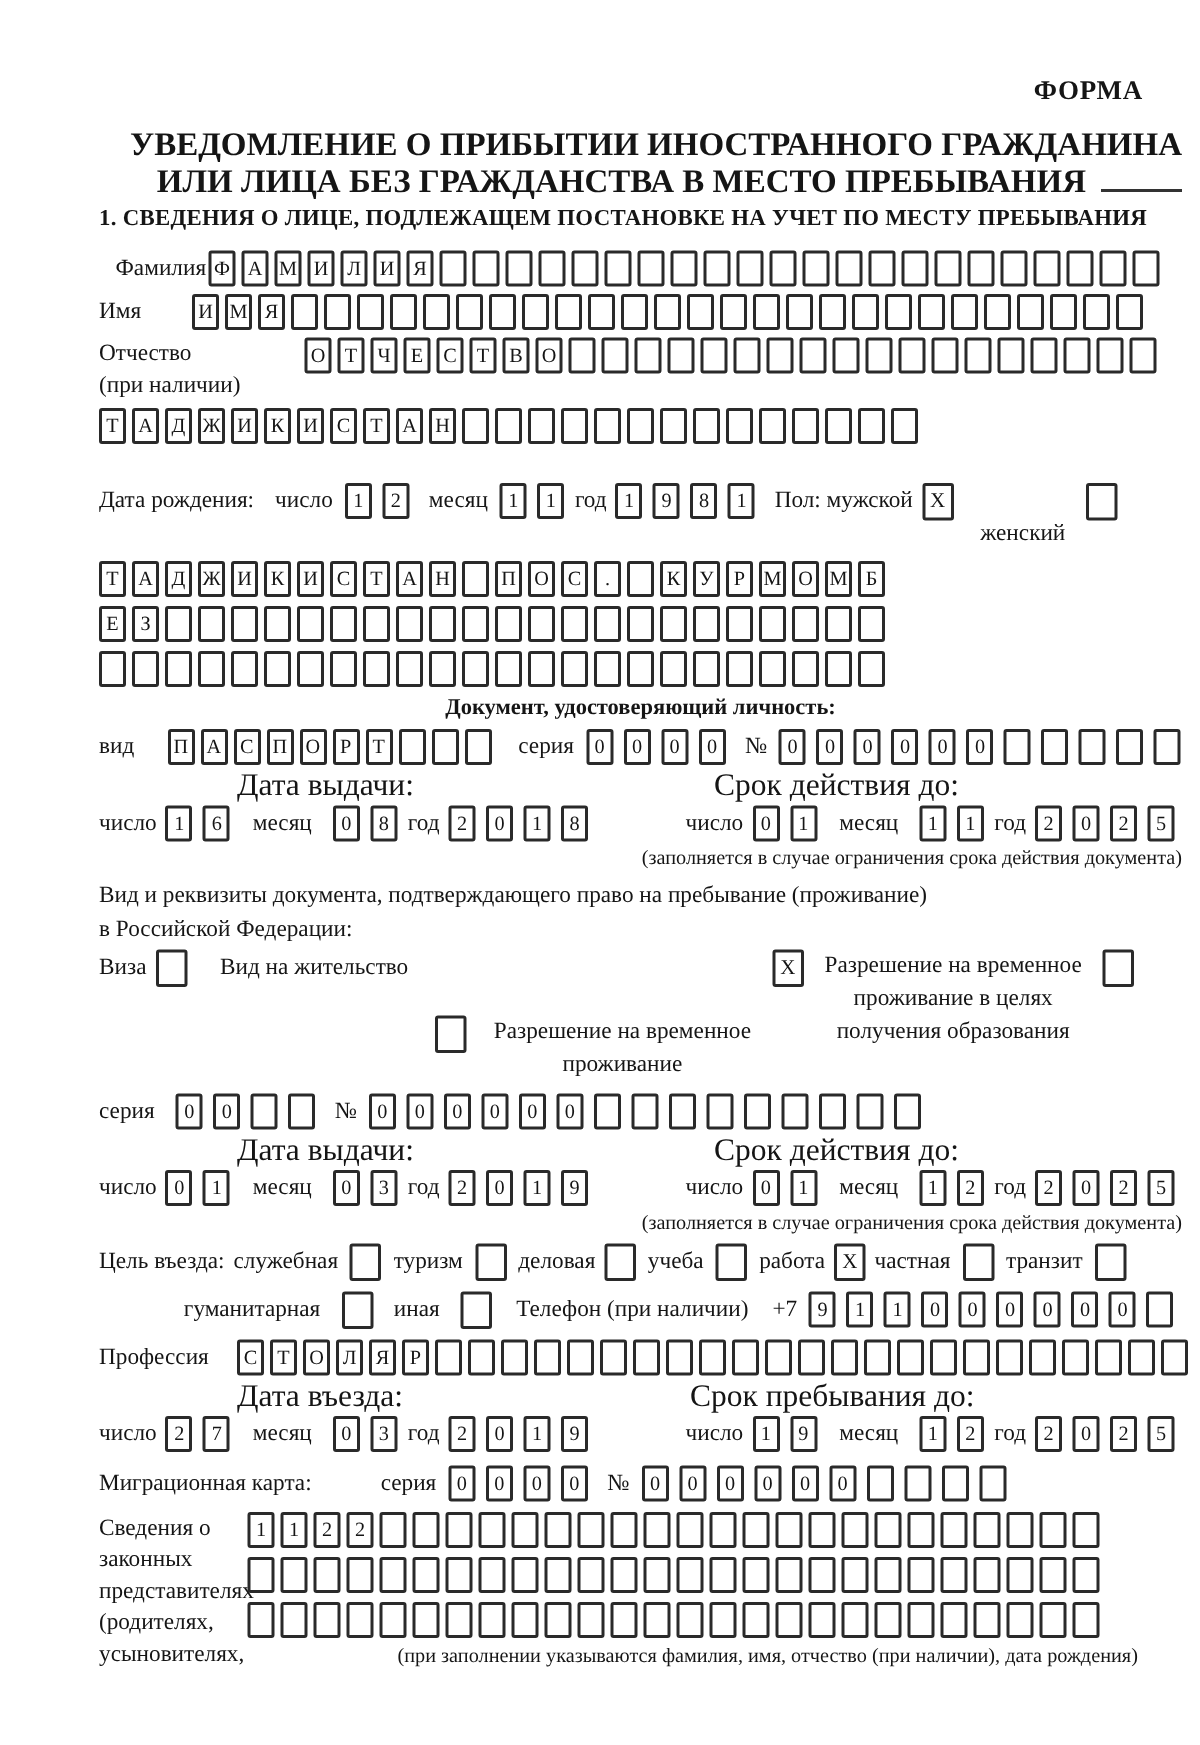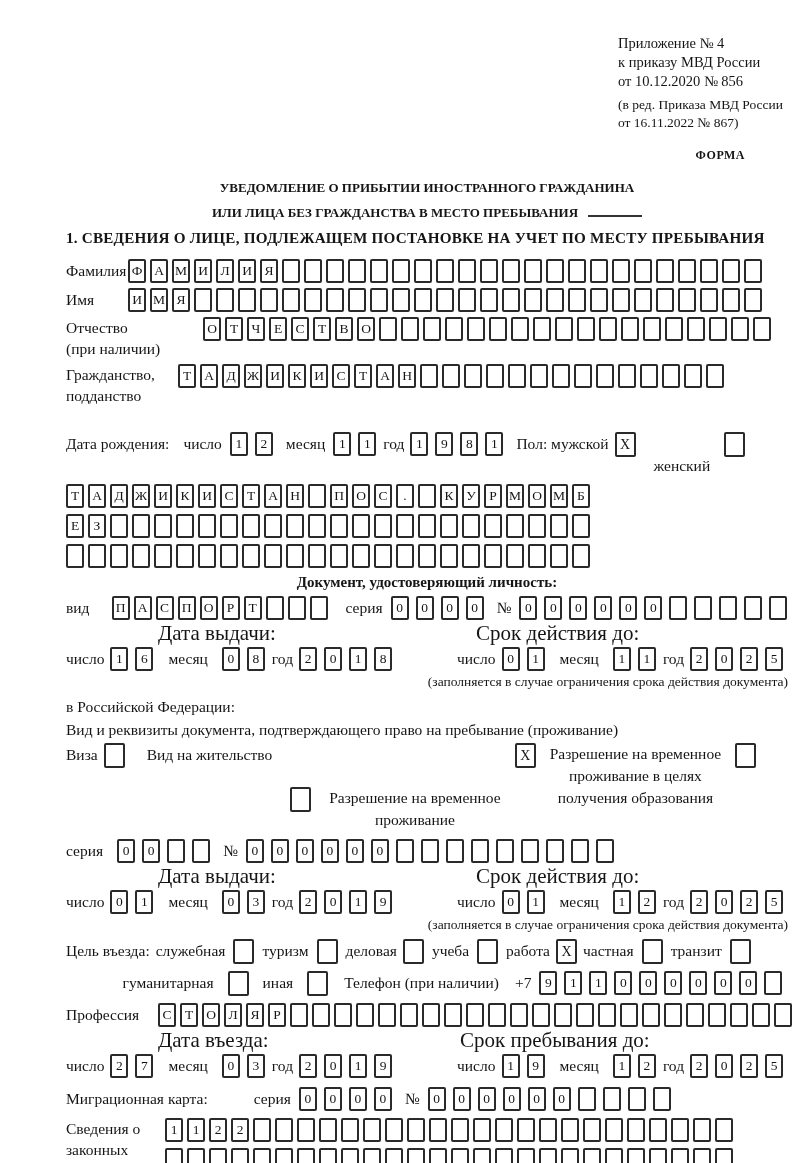--- a/index.html
+++ b/index.html
@@ -7,22 +7,22 @@
   body {
     width:800px; height:1163px; overflow:hidden;
     font-family:"Liberation Serif", serif;
     color:#151515; position:relative;
   }
   .page { position:absolute; inset:0; padding:34px 12px 10px 66px; }
 
   
   .appendix { margin-left:552px; font-size:14.5px; line-height:19px; }
   .appendix .rev { margin-top:5px; font-size:13.5px; line-height:18px; }
-  .forma { text-align:right; font-weight:bold; font-size:12px; margin:16px 43px 0 0; letter-spacing:.5px; }
-  .title { text-align:center; font-weight:bold; font-size:13px; line-height:25px; margin-top:12px; }
+  .forma { text-align:right; font-weight:bold; font-size:18px; margin:16px 26px 0 0; letter-spacing:.5px; }
+  .title { text-align:right; font-weight:bold; font-size:22px; line-height:25px; margin-top:12px; }
   .title-blank { display:inline-block; width:54px; border-bottom:2px solid #333; height:14px; margin-left:10px; }
   .section { font-weight:bold; font-size:15.2px; margin-top:4px; letter-spacing:.2px; }
 
   
   .row { display:flex; align-items:flex-start; margin-top:5px; }
   .lbl { font-size:15.5px; line-height:24px; flex:none; }
   .lbl2 { font-size:15.5px; line-height:21px; flex:none; }
   .cells { display:flex; flex:none; }
   .cell {
     flex:none; width:18px; height:24px; border:2px solid #2a2a2a; border-radius:2px;
@@ -60,40 +60,31 @@
   .intro { font-size:15.5px; line-height:23px; margin-top:6px; }
   .pblock { flex:none; text-align:center; font-size:15.5px; line-height:22px; }
 
   .rep-note { font-size:13.5px; margin-left:100px; margin-top:4px; }
 </style>
 </head>
 <body>
 
 <div class="page">
 
-  <div class="appendix">
-    <div>Приложение № 4</div>
-    <div>к приказу МВД России</div>
-    <div>от 10.12.2020 № 856</div>
-    <div class="rev">
-      <div>(в ред. Приказа МВД России</div>
-      <div>от 16.11.2022 № 867)</div>
-    </div>
-  </div>
 
   <div class="forma">ФОРМА</div>
 
   <div class="title">
     <div>УВЕДОМЛЕНИЕ О ПРИБЫТИИ ИНОСТРАННОГО ГРАЖДАНИНА</div>
     <div><span>ИЛИ ЛИЦА БЕЗ ГРАЖДАНСТВА В МЕСТО ПРЕБЫВАНИЯ</span><span class="title-blank"></span></div>
   </div>
 
   <div class="section">1. СВЕДЕНИЯ О ЛИЦЕ, ПОДЛЕЖАЩЕМ ПОСТАНОВКЕ НА УЧЕТ ПО МЕСТУ ПРЕБЫВАНИЯ</div>
 
-  <div class="row" style="margin-top:12px;">
+  <div class="row" style="margin-top:12px;justify-content:center;">
     <div class="lbl w-sur">Фамилия</div>
     <div class="cells">
         <span class="cell">Ф</span>
         <span class="cell">А</span>
         <span class="cell">М</span>
         <span class="cell">И</span>
         <span class="cell">Л</span>
         <span class="cell">И</span>
         <span class="cell">Я</span>
         <span class="cell"></span>
@@ -185,24 +176,20 @@
         <span class="cell"></span>
         <span class="cell"></span>
         <span class="cell"></span>
         <span class="cell"></span>
         <span class="cell"></span>
         <span class="cell"></span>
       </div>
   </div>
 
   <div class="row">
-    <div class="w-cit">
-      <div class="lbl2">Гражданство,</div>
-      <div class="lbl2">подданство</div>
-    </div>
     <div class="cells">
         <span class="cell">Т</span>
         <span class="cell">А</span>
         <span class="cell">Д</span>
         <span class="cell">Ж</span>
         <span class="cell">И</span>
         <span class="cell">К</span>
         <span class="cell">И</span>
         <span class="cell">С</span>
         <span class="cell">Т</span>
@@ -410,22 +397,22 @@
         <span class="cell">2</span>
         <span class="cell">0</span>
         <span class="cell">2</span>
         <span class="cell">5</span>
       </div>
   </div>
 
   <div class="note">(заполняется в случае ограничения срока действия документа)</div>
 
   <div class="intro">
+    <div>Вид и реквизиты документа, подтверждающего право на пребывание (проживание)</div>
     <div>в Российской Федерации:</div>
-    <div>Вид и реквизиты документа, подтверждающего право на пребывание (проживание)</div>
   </div>
 
   <div class="row" style="margin-top:2px;">
     <span class="lbl">Виза</span>
     <span class="checkbox gap6"></span>
     <span class="lbl gap22">Вид на жительство</span>
     <span class="checkbox gap18"></span>
     <div class="pblock gap18">
       <div>Разрешение на временное</div>
       <div>проживание</div>

